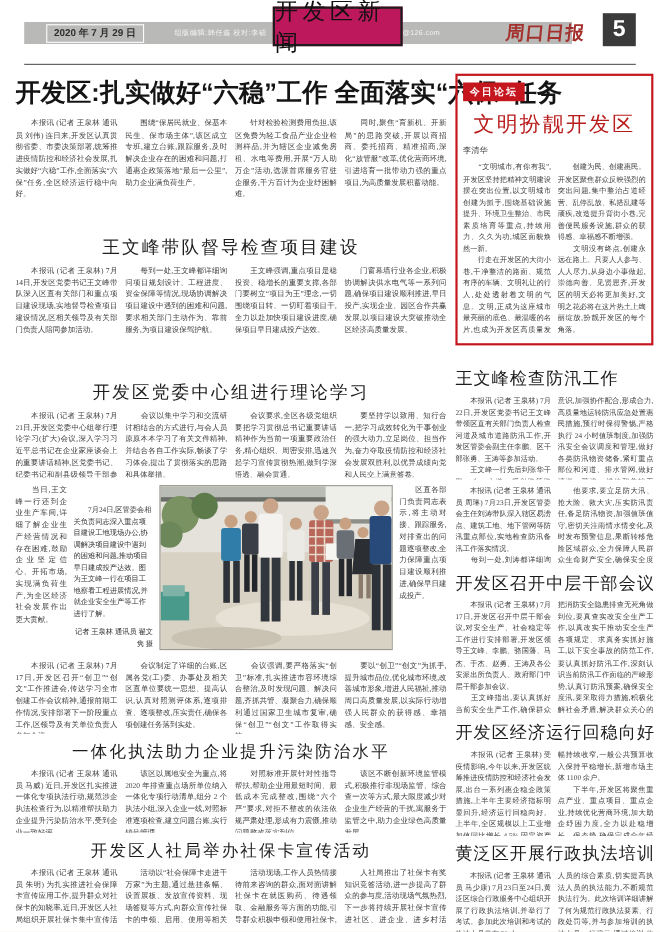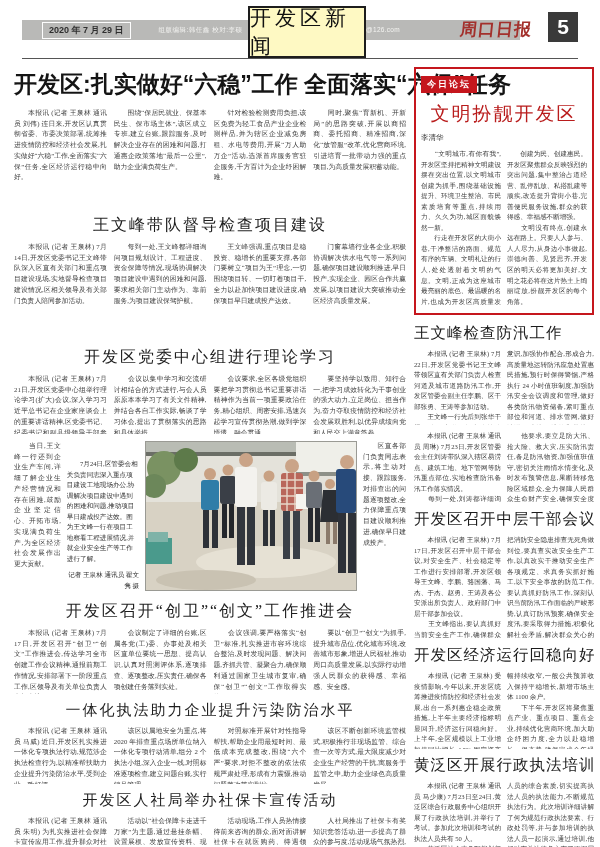--- a/index.html
+++ b/index.html
@@ -21,22 +21,22 @@
     display:flex; align-items:center;
     font-family:"Liberation Sans","DejaVu Sans",sans-serif;
   }
   .date-box {
     margin-left:20px; border:1px solid #fdfdfd; padding:1px 6px;
     font-size:9px; font-weight:bold; color:#2f2f2f; white-space:nowrap;
   }
   .credits { font-size:6.5px; color:#f4f4f2; margin-left:28px; letter-spacing:.5px; white-space:nowrap; }
   .contact { font-size:6.5px; color:#f4f4f2; margin-left:auto; margin-right:120px; letter-spacing:.3px; white-space:nowrap; }
   .section-box {
-    position:absolute; left:226px; top:-6px; width:118px; height:52px;
-    background:#fef9c3; border:2px solid #1d1d1d;
+    position:absolute; left:226px; top:-6px; width:118px; height:36px;
+    background:#be185d; border:2px solid #1d1d1d;
     display:flex; align-items:center; justify-content:center;
     font-size:21px; letter-spacing:4px; color:#111;
   }
   .masthead {
     position:absolute; right:46px; top:6px;
     font-size:17px; font-weight:900; color:#a3302c;
     transform:skewX(-6deg); letter-spacing:1px; white-space:nowrap;
   }
   .page-num {
     position:absolute; right:0; top:0; width:30px; height:30px;
@@ -77,21 +77,21 @@
   
   .photo-row { display:flex; gap:6px; margin:4px 0 8px 0; height:152px; }
   .photo-side { width:48px; font-size:6.8px; line-height:1.58; color:#3c3c3c; text-align:justify; white-space:pre-line; overflow:hidden; }
   .caption-block { width:74px; font-size:6.6px; line-height:1.6; color:#333; overflow:hidden; padding-top:18px; }
   .caption-credit { text-align:right; margin-top:6px; }
   .photo-frame { width:212px; height:150px; border:1px solid #9a9a94; background:#d8d2c6; }
   .photo-frame svg { display:block; }
   .photo-side.right { width:44px; }
 
   
-  .forum-box { border:2px solid #c5161d; padding:4px 5px 6px 5px; margin-bottom:8px; }
+  .forum-box { border:2px solid #c5161d; padding:4px 5px 6px 5px; margin-bottom:20px; }
   .forum-head {
     background:#c5161d; color:#fff; font-family:"Liberation Sans",sans-serif;
     font-size:9px; font-weight:bold; letter-spacing:2px;
     padding:2px 6px; display:inline-block; margin-bottom:6px;
   }
   .forum-title { text-align:center; font-size:19px; letter-spacing:2px; color:#b91c1c; margin:2px 0 6px 0; white-space:nowrap; }
   .forum-author { text-align:left; font-size:7.5px; color:#444; margin-bottom:6px;font-family:Liberation Serif, serif; }
   .forum-cols { display:flex; gap:6px; }
   .forum-cols .c { flex:1; font-size:6.6px; line-height:1.6; color:#3c3c3c; text-align:justify; white-space:pre-line; height:158px; overflow:hidden; }
 
@@ -229,21 +229,20 @@
               <rect x="190" y="27" width="20" height="44" rx="3" fill="#274a7a"></rect>
               <rect x="192" y="71" width="8" height="60" fill="#2d3138"></rect>
               <rect x="202" y="71" width="8" height="60" fill="#2d3138"></rect>
             </g>
           </svg>
         </div>
         <div class="photo-side right">　　区直各部门负责同志表示,将主动对接、跟踪服务,对排查出的问题逐项整改,全力保障重点项目建设顺利推进,确保早日建成投产。</div>
       </div>
 
       <div class="art">
-        <div class="art-title">开发区召开“创卫”“创文”工作推进会</div>
         <div class="cols h-c4">
           <div class="c">　　本报讯 (记者 王泉林) 7月17日,开发区召开“创卫”“创文”工作推进会,传达学习全市创建工作会议精神,通报前期工作情况,安排部署下一阶段重点工作,区领导及有关单位负责人参加会议。</div>
           <div class="c">　　会议制定了详细的台账,区属各党(工)委、办事处及相关区直单位要统一思想、提高认识,认真对照测评体系,逐项排查、逐项整改,压实责任,确保各项创建任务落到实处。</div>
           <div class="c">　　会议强调,要严格落实“创卫”标准,扎实推进市容环境综合整治,及时发现问题、解决问题,齐抓共管、凝聚合力,确保顺利通过国家卫生城市复审,确保“创卫”“创文”工作取得实效。</div>
           <div class="c">　　要以“创卫”“创文”为抓手,提升城市品位,优化城市环境,改善城市形象,增进人民福祉,推动周口高质量发展,以实际行动增强人民群众的获得感、幸福感、安全感。</div>
         </div>
       </div>
 
       <div class="art">
         <div class="art-title small">一体化执法助力企业提升污染防治水平</div>

